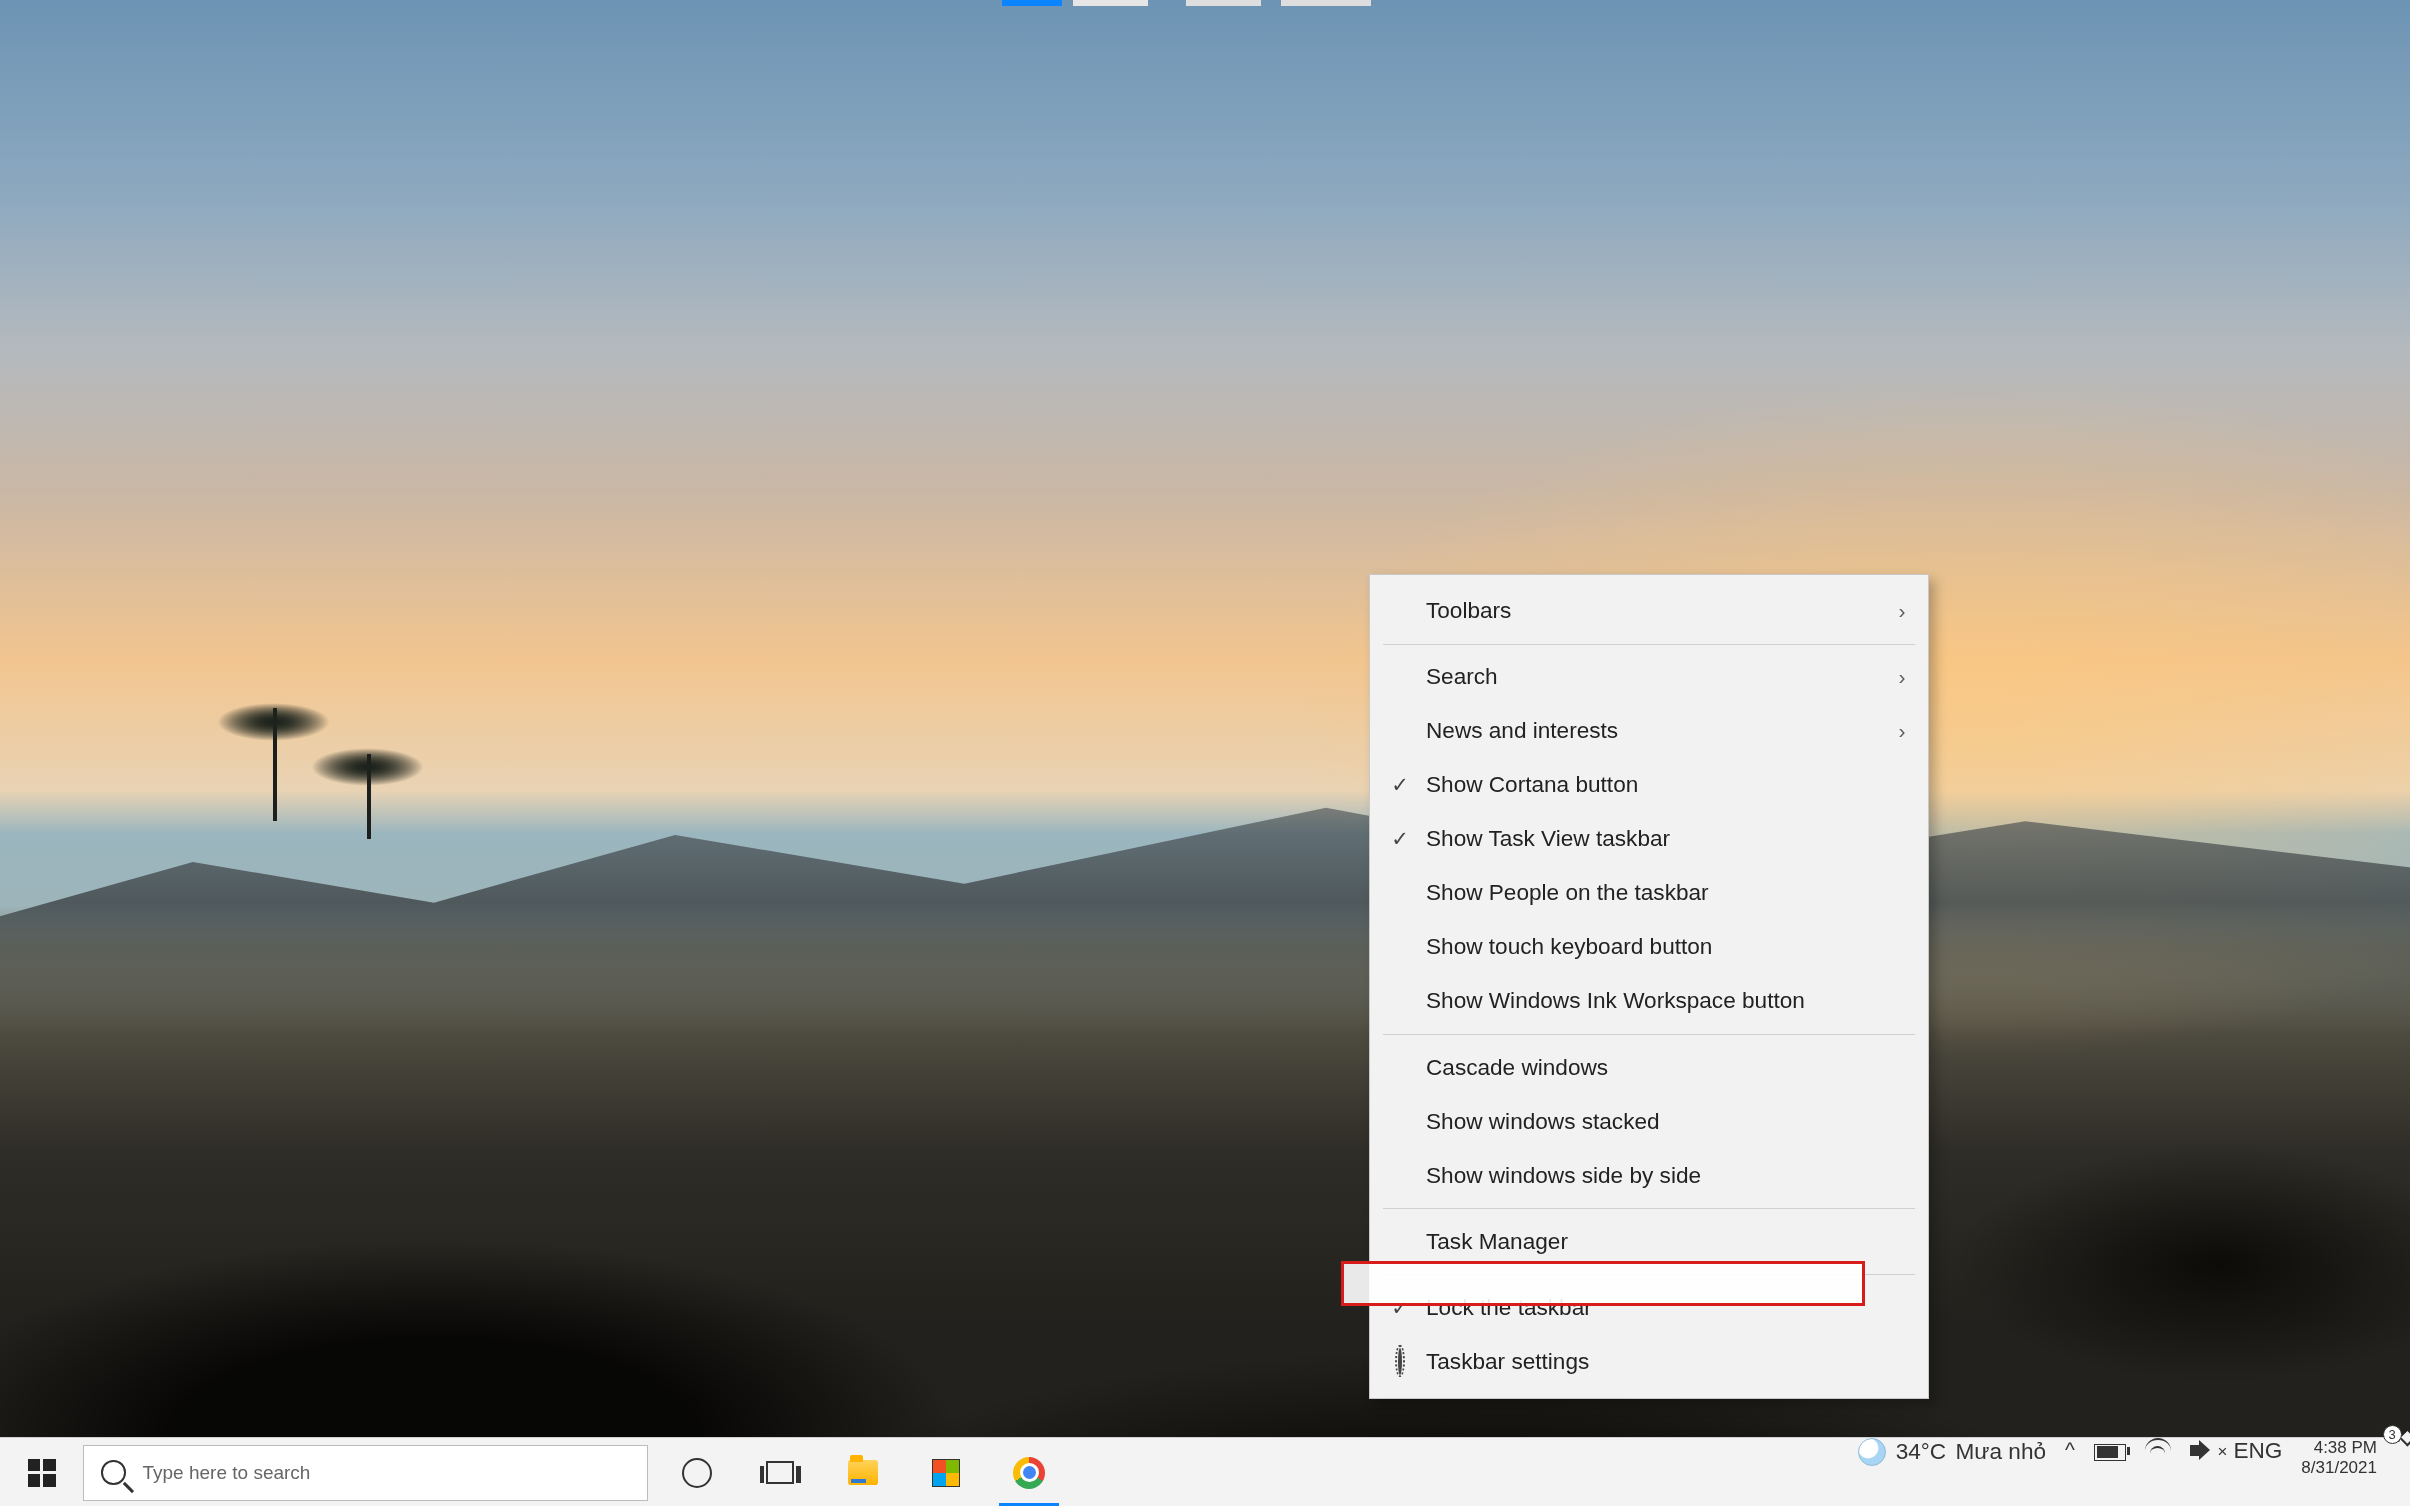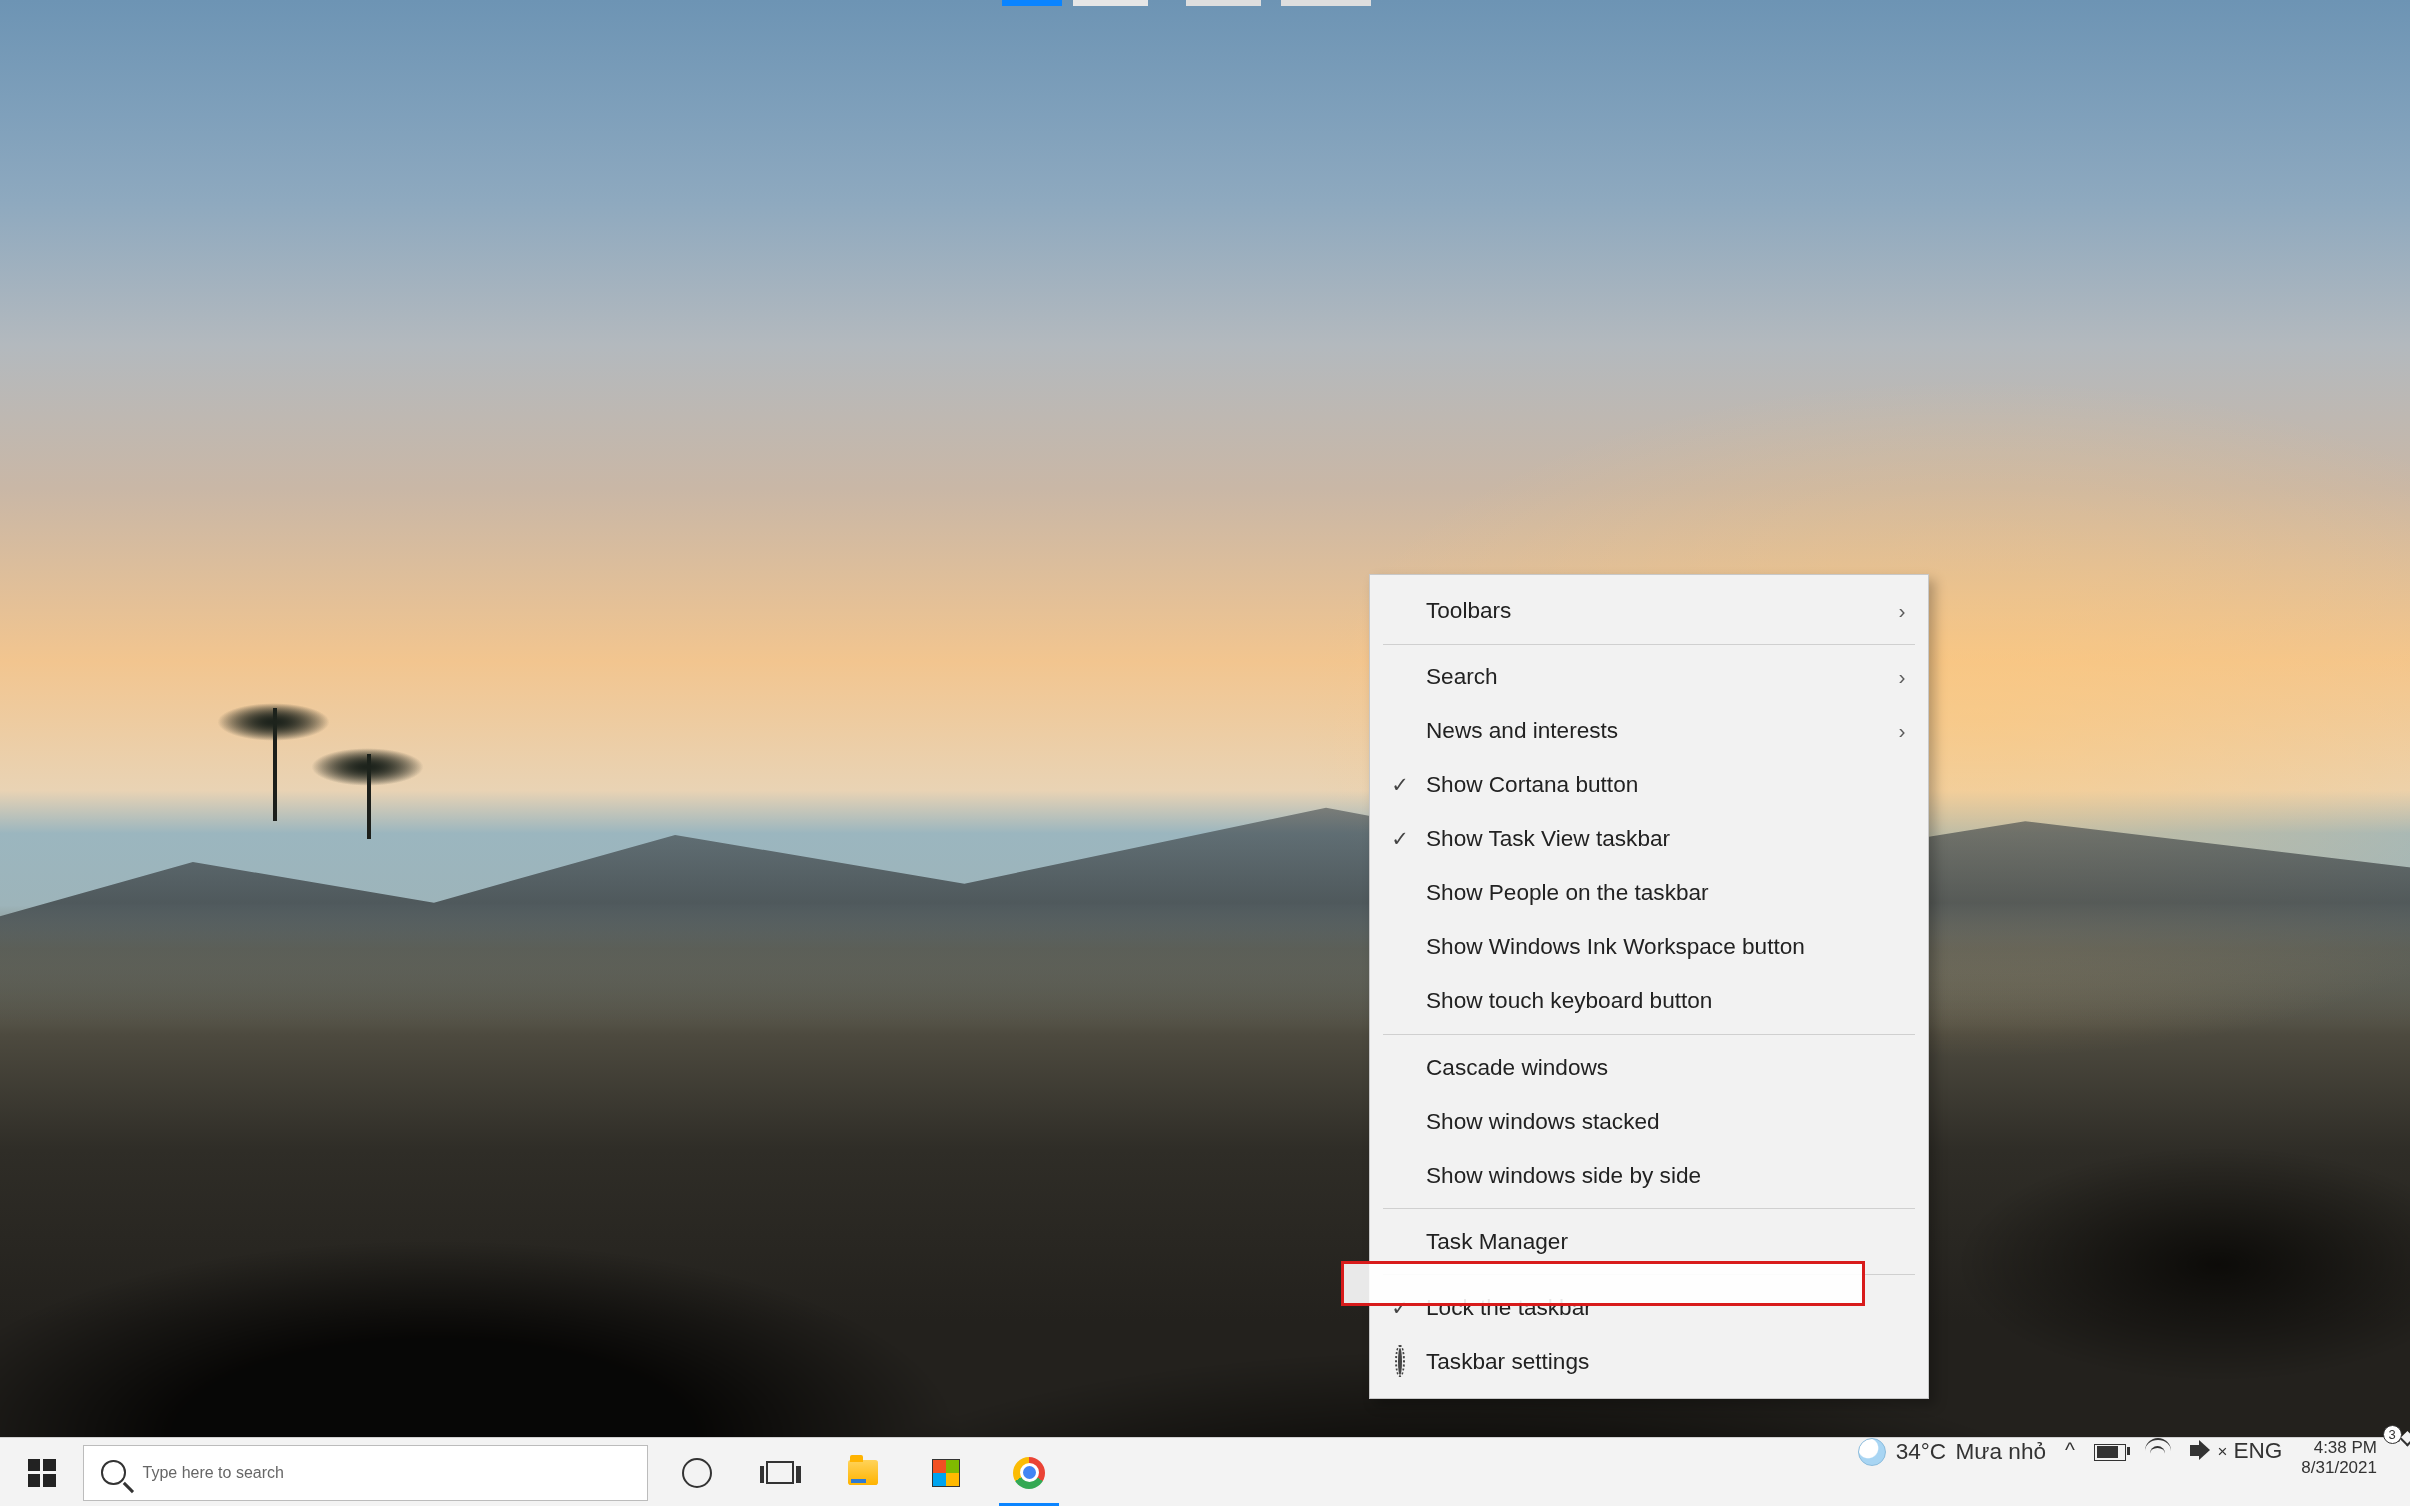--- a/index.html
+++ b/index.html
@@ -74,21 +74,21 @@
     background:#f3f3f3; border-top:0.9px solid #d0d0d0;
     display:flex; align-items:center;
   }
   .start-btn { width:83px; height:100%; display:flex; align-items:center; justify-content:center; }
   .win-logo { width:28px; height:28px; display:grid; grid-template-columns:1fr 1fr; grid-template-rows:1fr 1fr; gap:2.8px; }
   .win-logo span{ background:#222; }
   .search-box { width:565px; height:56px; margin-left:0; background:#fff; border:0.9px solid #bcbcbc;
     display:flex; align-items:center; padding:0 17px; gap:17px; }
   .search-box .mag { width:24.5px; height:24.5px; border:2.8px solid #333; border-radius:50%; position:relative; }
   .search-box .mag::after{ content:""; position:absolute; width:13px; height:2.8px; background:#333; right:-11.3px; bottom:-5.6px; transform:rotate(45deg); }
-  .search-box .txt { color:#666; font-size:16px; }
+  .search-box .txt { color:#666; font-size:19px; }
   .tb-icons { display:flex; align-items:center; height:100%; margin-left:7.5px; }
   .tb-btn { width:83px; height:100%; display:flex; align-items:center; justify-content:center; position:relative; }
   .tb-btn.active::after{ content:""; position:absolute; left:11.3px; right:11.3px; bottom:0; height:3.8px; background:#0a84ff; }
   .cortana-ring{ width:30px; height:30px; border:2.8px solid #333; border-radius:50%; }
   .taskview{ width:28px; height:22.6px; border:2.8px solid #333; position:relative; }
   .taskview::before,.taskview::after{content:"";position:absolute;background:#333;}
   .taskview::before{ left:-8.5px; top:2.8px; width:4.7px; height:17px; }
   .taskview::after{ right:-8.5px; top:2.8px; width:4.7px; height:17px; }
   .explorer{ width:30px; height:24.5px; background:linear-gradient(#ffd35a,#ffb300); border-radius:2.8px; position:relative; }
   .explorer::before{content:"";position:absolute;top:-5.6px;left:1.9px;width:13px;height:7.5px;background:#ffb300;border-radius:1.9px 1.9px 0 0;}
@@ -159,24 +159,24 @@
       <span>Show Cortana button</span>
     </div>
     <div class="cm-item">
       <span class="lead">✓</span>
       <span>Show Task View taskbar</span>
     </div>
     <div class="cm-item">
       <span>Show People on the taskbar</span>
     </div>
     <div class="cm-item">
+      <span>Show touch keyboard button</span>
+    </div>
+    <div class="cm-item">
       <span>Show Windows Ink Workspace button</span>
-    </div>
-    <div class="cm-item">
-      <span>Show touch keyboard button</span>
     </div>
     <div class="cm-sep"></div>
     <div class="cm-item">
       <span>Cascade windows</span>
     </div>
     <div class="cm-item">
       <span>Show windows stacked</span>
     </div>
     <div class="cm-item">
       <span>Show windows side by side</span>

